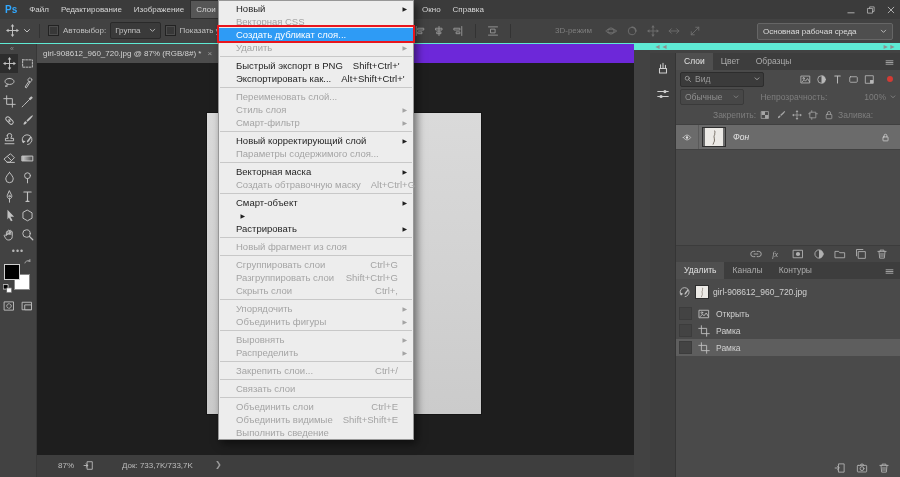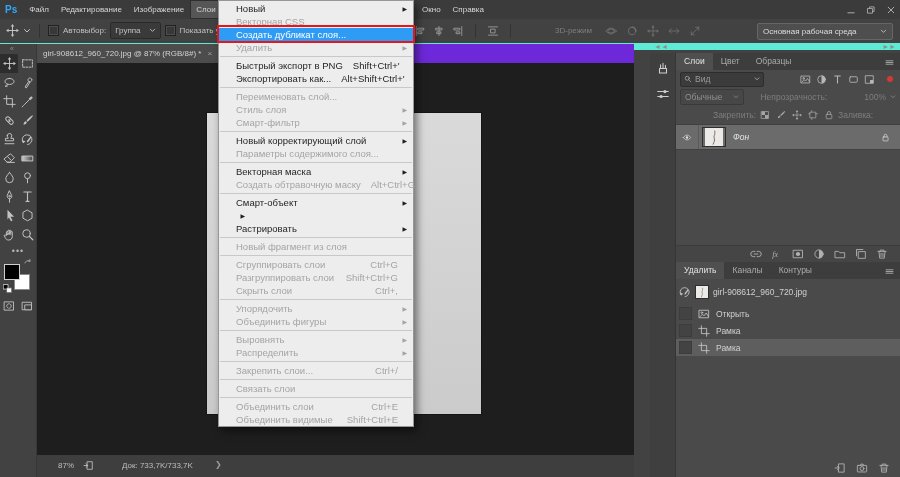--- a/index.html
+++ b/index.html
@@ -888,18 +888,22 @@
       <div class="menu-sep">
         <div></div>
       </div>
       <div class="menu-item disabled">
         <span class="lbl">Объединить слои</span>
         <span class="sc">Ctrl+E</span>
         <span class="arr"></span>
       </div>
       <div class="menu-item disabled">
         <span class="lbl">Объединить видимые</span>
-        <span class="sc">Shift+Ctrl+E</span>
+        <span class="sc">Shift+Shift+E</span>
+        <span class="arr"></span>
+      </div>
+      <div class="menu-item disabled">
+        <span class="lbl">Выполнить сведение</span>
         <span class="arr"></span>
       </div>
     </div>
 
 </div>
 
 </body></html>

